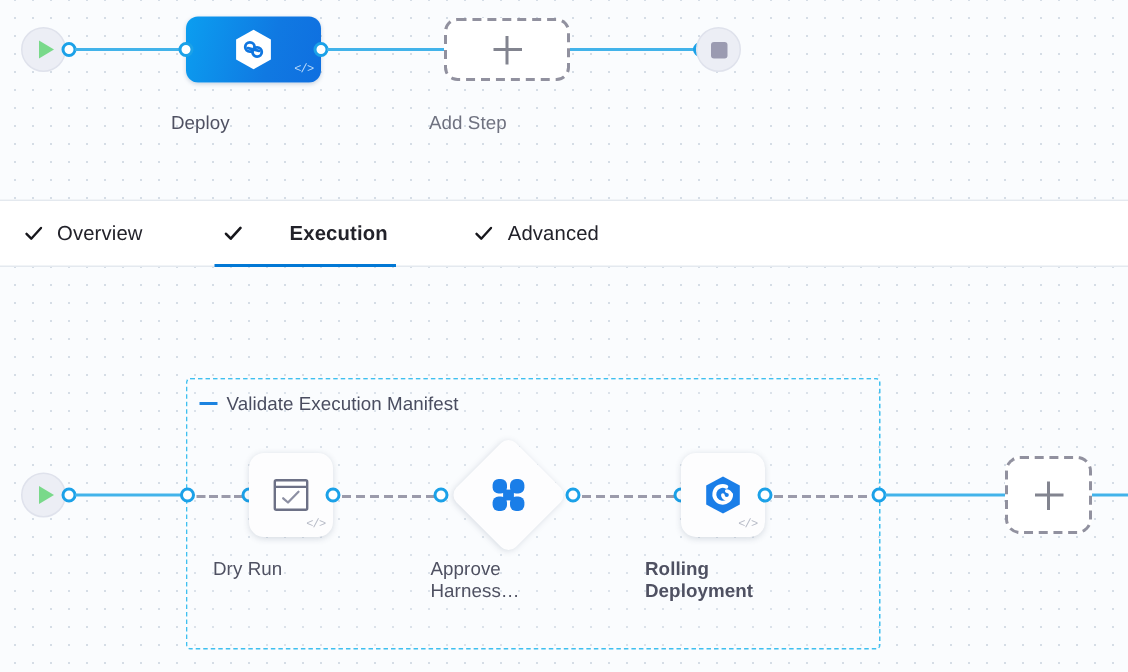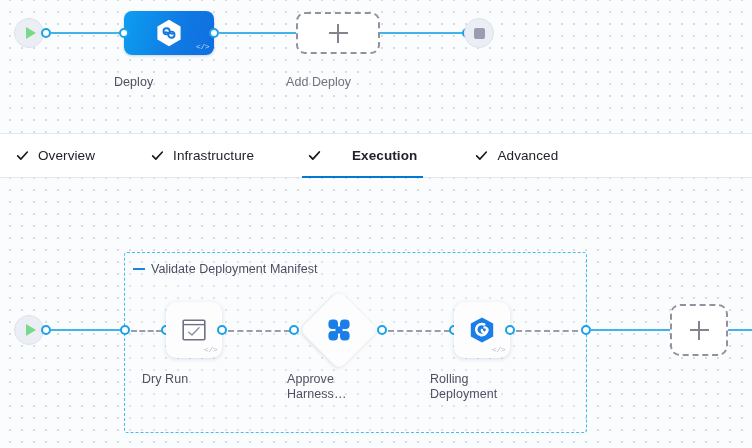--- a/index.html
+++ b/index.html
@@ -256,46 +256,40 @@
     </div>
     <div class="port" style="left:119px; top:28px;"></div>
     <div class="port" style="left:209px; top:28px;"></div>
     <div class="node-label" style="left:114px; top:75px; width:110px;">Deploy</div>
 
     <div class="conn-line" style="left:218px; top:32px; width:78px;"></div>
 
     <div class="node add-node" style="left:296px; top:12px; width:84px; height:42px; border-radius:9px;">
       <div class="plus"></div>
     </div>
-    <div class="node-label" style="left:286px; top:75px; width:104px; color:#6f7280;">Add Deploy</div>
+    <div class="node-label" style="left:286px; top:75px; width:104px; color:#6f7280;">Add Step</div>
 
     <div class="conn-line" style="left:380px; top:32px; width:88px;"></div>
     <div class="port" style="left:462px; top:28px;"></div>
 
     <div class="terminal" style="left:464px; top:18px;">
       <div class="stop-sq"></div>
     </div>
   </div>
 
   <div id="tabbar">
 
     <div class="tab" style="margin-left:2px;">
       <svg class="check" viewBox="0 0 14 14">
         <path d="M1.8 7.4 L5.2 10.9 L12.2 3.2" fill="none" stroke="#17171c" stroke-width="1.7" stroke-linecap="round" stroke-linejoin="round"></path>
       </svg>
       <span class="tab-label">Overview</span>
     </div>
 
 
-    <div class="tab" style="margin-left:28px;">
-      <svg class="check" viewBox="0 0 14 14">
-        <path d="M1.8 7.4 L5.2 10.9 L12.2 3.2" fill="none" stroke="#17171c" stroke-width="1.7" stroke-linecap="round" stroke-linejoin="round"></path>
-      </svg>
-      <span class="tab-label">Infrastructure</span>
-    </div>
 
     <div class="tab active" style="margin-left:26px;gap:31px;">
       <svg class="check" viewBox="0 0 14 14">
         <path d="M1.8 7.4 L5.2 10.9 L12.2 3.2" fill="none" stroke="#17171c" stroke-width="1.9" stroke-linecap="round" stroke-linejoin="round"></path>
       </svg>
       <span class="tab-label">Execution</span>
     </div>
 
     <div class="tab" style="margin-left:30px;">
       <svg class="check" viewBox="0 0 14 14">
@@ -304,21 +298,21 @@
       <span class="tab-label">Advanced</span>
     </div>
   </div>
 
   <div class="canvas" id="exec-canvas">
 
     <div id="stepgroup" style="left:124px; top:74px; width:463px; height:181px;"></div>
 
     <div id="stepgroup-header" style="left:133px; top:84px;">
       <span class="collapse-dash"></span>
-      <span id="stepgroup-title">Validate Deployment Manifest</span>
+      <span id="stepgroup-title">Validate Execution Manifest</span>
     </div>
 
     <div class="terminal" style="left:14px; top:137px;">
       <div class="play-tri"></div>
     </div>
     <div class="port" style="left:41px; top:147px;"></div>
     <div class="conn-line" style="left:50px; top:151px; width:75px;"></div>
 
     <div class="port" style="left:120px; top:147px;"></div>
     <div class="conn-dash" style="left:131px; top:152px; width:31px;"></div>
@@ -358,21 +352,21 @@
     <div class="port" style="left:449px; top:147px;"></div>
 
     <div class="node step-card" style="left:454px; top:124px;">
       <svg width="28" height="28" viewBox="0 0 28 28">
         <path d="M14 1.6 L25.2 7.6 L25.2 20.4 L14 26.4 L2.8 20.4 L2.8 7.6 Z" fill="#1a7ee8"></path>
         <path d="M19.4 13.6 a5.6 5.6 0 1 1 -3.2 -5.1" fill="none" stroke="#ffffff" stroke-width="2.6" stroke-linecap="round"></path>
         <path d="M13.9 14 a2.6 2.6 0 1 0 2.6 -2.6" fill="none" stroke="#ffffff" stroke-width="2.4" stroke-linecap="round"></path>
       </svg>
       <span class="codeicon" style="right:5px; bottom:4px;">&lt;/&gt;</span>
     </div>
-    <div class="node-label" style="left:430px; top:194px; width:104px;">Rolling
+    <div class="node-label" style="left:430px; top:194px; width:104px;font-weight:bold;">Rolling
 Deployment</div>
 
     <div class="port" style="left:505px; top:147px;"></div>
     <div class="conn-dash" style="left:516px; top:152px; width:62px;"></div>
     <div class="port" style="left:581px; top:147px;"></div>
 
     <div class="conn-line" style="left:590px; top:151px; width:80px;"></div>
 
     <div class="node add-node" style="left:670px; top:126px; width:58px; height:52px; border-radius:10px;">
       <div class="plus"></div>

